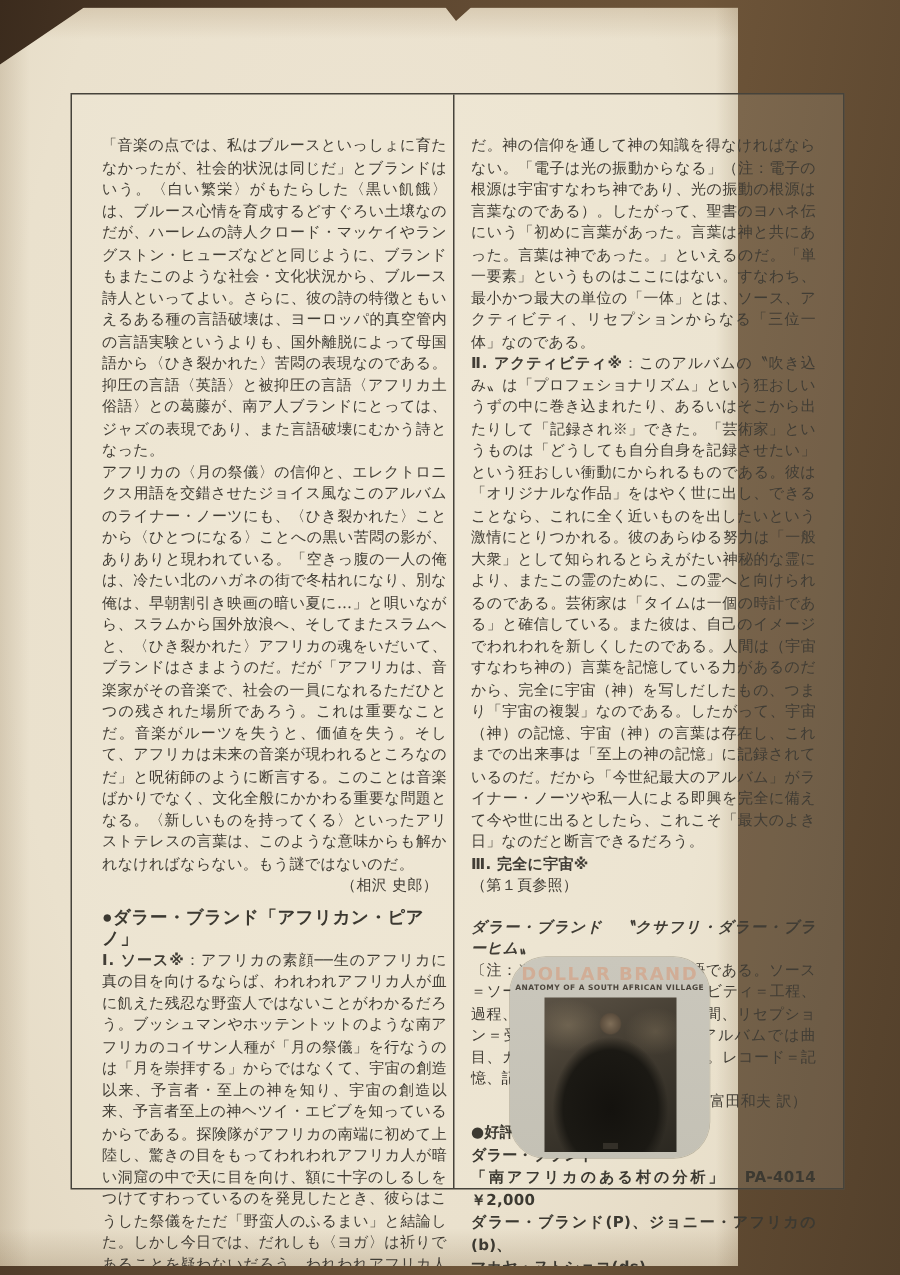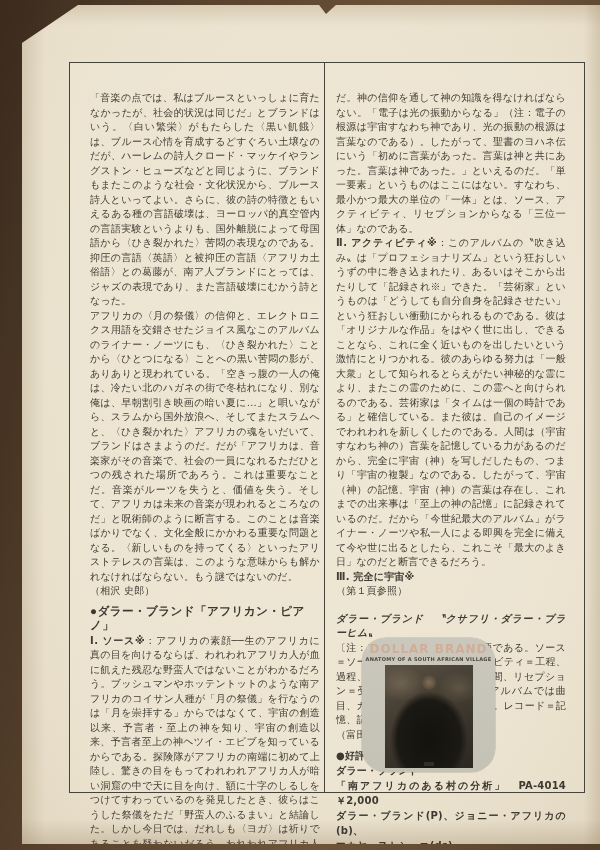--- a/index.html
+++ b/index.html
@@ -2,51 +2,50 @@
 <html><head>
 <meta charset="utf-8">
 <style>
   html,body{margin:0;padding:0;}
   body{
     width:600px;height:850px;position:relative;overflow:hidden;
     background:linear-gradient(100deg,#3b2b1d 0%,#59432e 28%,#6e5539 62%,#53402b 100%);
     font-family:"DejaVu Serif","Liberation Serif",serif;
   }
   .paper{
-    position:absolute;left:0;top:5px;width:579px;height:839px;
+    position:absolute;left:0;top:5px;width:492px;height:839px;
     background:
       linear-gradient(90deg, rgba(120,95,60,.18) 0%, rgba(0,0,0,0) 4%),
       linear-gradient(180deg, rgba(150,120,80,.22) 0%, rgba(0,0,0,0) 2.5%),
       linear-gradient(270deg, rgba(120,95,60,.20) 0%, rgba(0,0,0,0) 3%),
       linear-gradient(0deg, rgba(120,95,60,.22) 0%, rgba(0,0,0,0) 3%),
       radial-gradient(ellipse at 50% 40%, #eee5d4 0%, #eae1cd 70%, #e3d8c2 100%);
     clip-path:polygon(56px 0, 297px 0, 304px 9px, 314px 0, 579px 0, 579px 839px, 0 839px, 0 38px);
-    margin-left:22px;
   }
   .frame{
     position:absolute;left:47px;top:57px;width:514px;height:729px;
     border:1.3px solid #46433b;
     background:rgba(255,252,242,.12);
   }
   .divider{
     position:absolute;left:254px;top:0;bottom:0;width:1.2px;background:#46433b;
   }
   .col{
     position:absolute;top:28px;width:230px;
     font-size:10px;line-height:14.5px;color:#413d35;
     text-align:justify;word-break:break-all;letter-spacing:.2px;
   }
   .col-left{left:20px;}
   .col-right{left:266px;}
   .col p{margin:0;}
   .gap-s{height:6px;}
   .gap-m{height:13px;}
-  .byline{padding-right:6px;}
+  .byline{text-align:right;padding-right:6px;}
   .section-heading{
-    font-family:Liberation Serif, serif;
+    font-family:Liberation Sans, sans-serif;
     font-weight:bold;font-size:11.6px;letter-spacing:.4px;
     margin:0 0 7px 0;color:#3c3931;text-align:left;
   }
   .lead{font-family:"DejaVu Sans","Liberation Sans",sans-serif;font-weight:bold;}
   .iii-line{font-family:"DejaVu Sans","Liberation Sans",sans-serif;font-weight:bold;margin:0;}
   .credit-line{font-weight:bold;letter-spacing:.5px;margin:0;font-style:italic;}
   .promo{
     font-family:"DejaVu Sans","Liberation Sans",sans-serif;
     font-weight:bold;font-size:10px;line-height:15px;color:#3c3931;
   }

